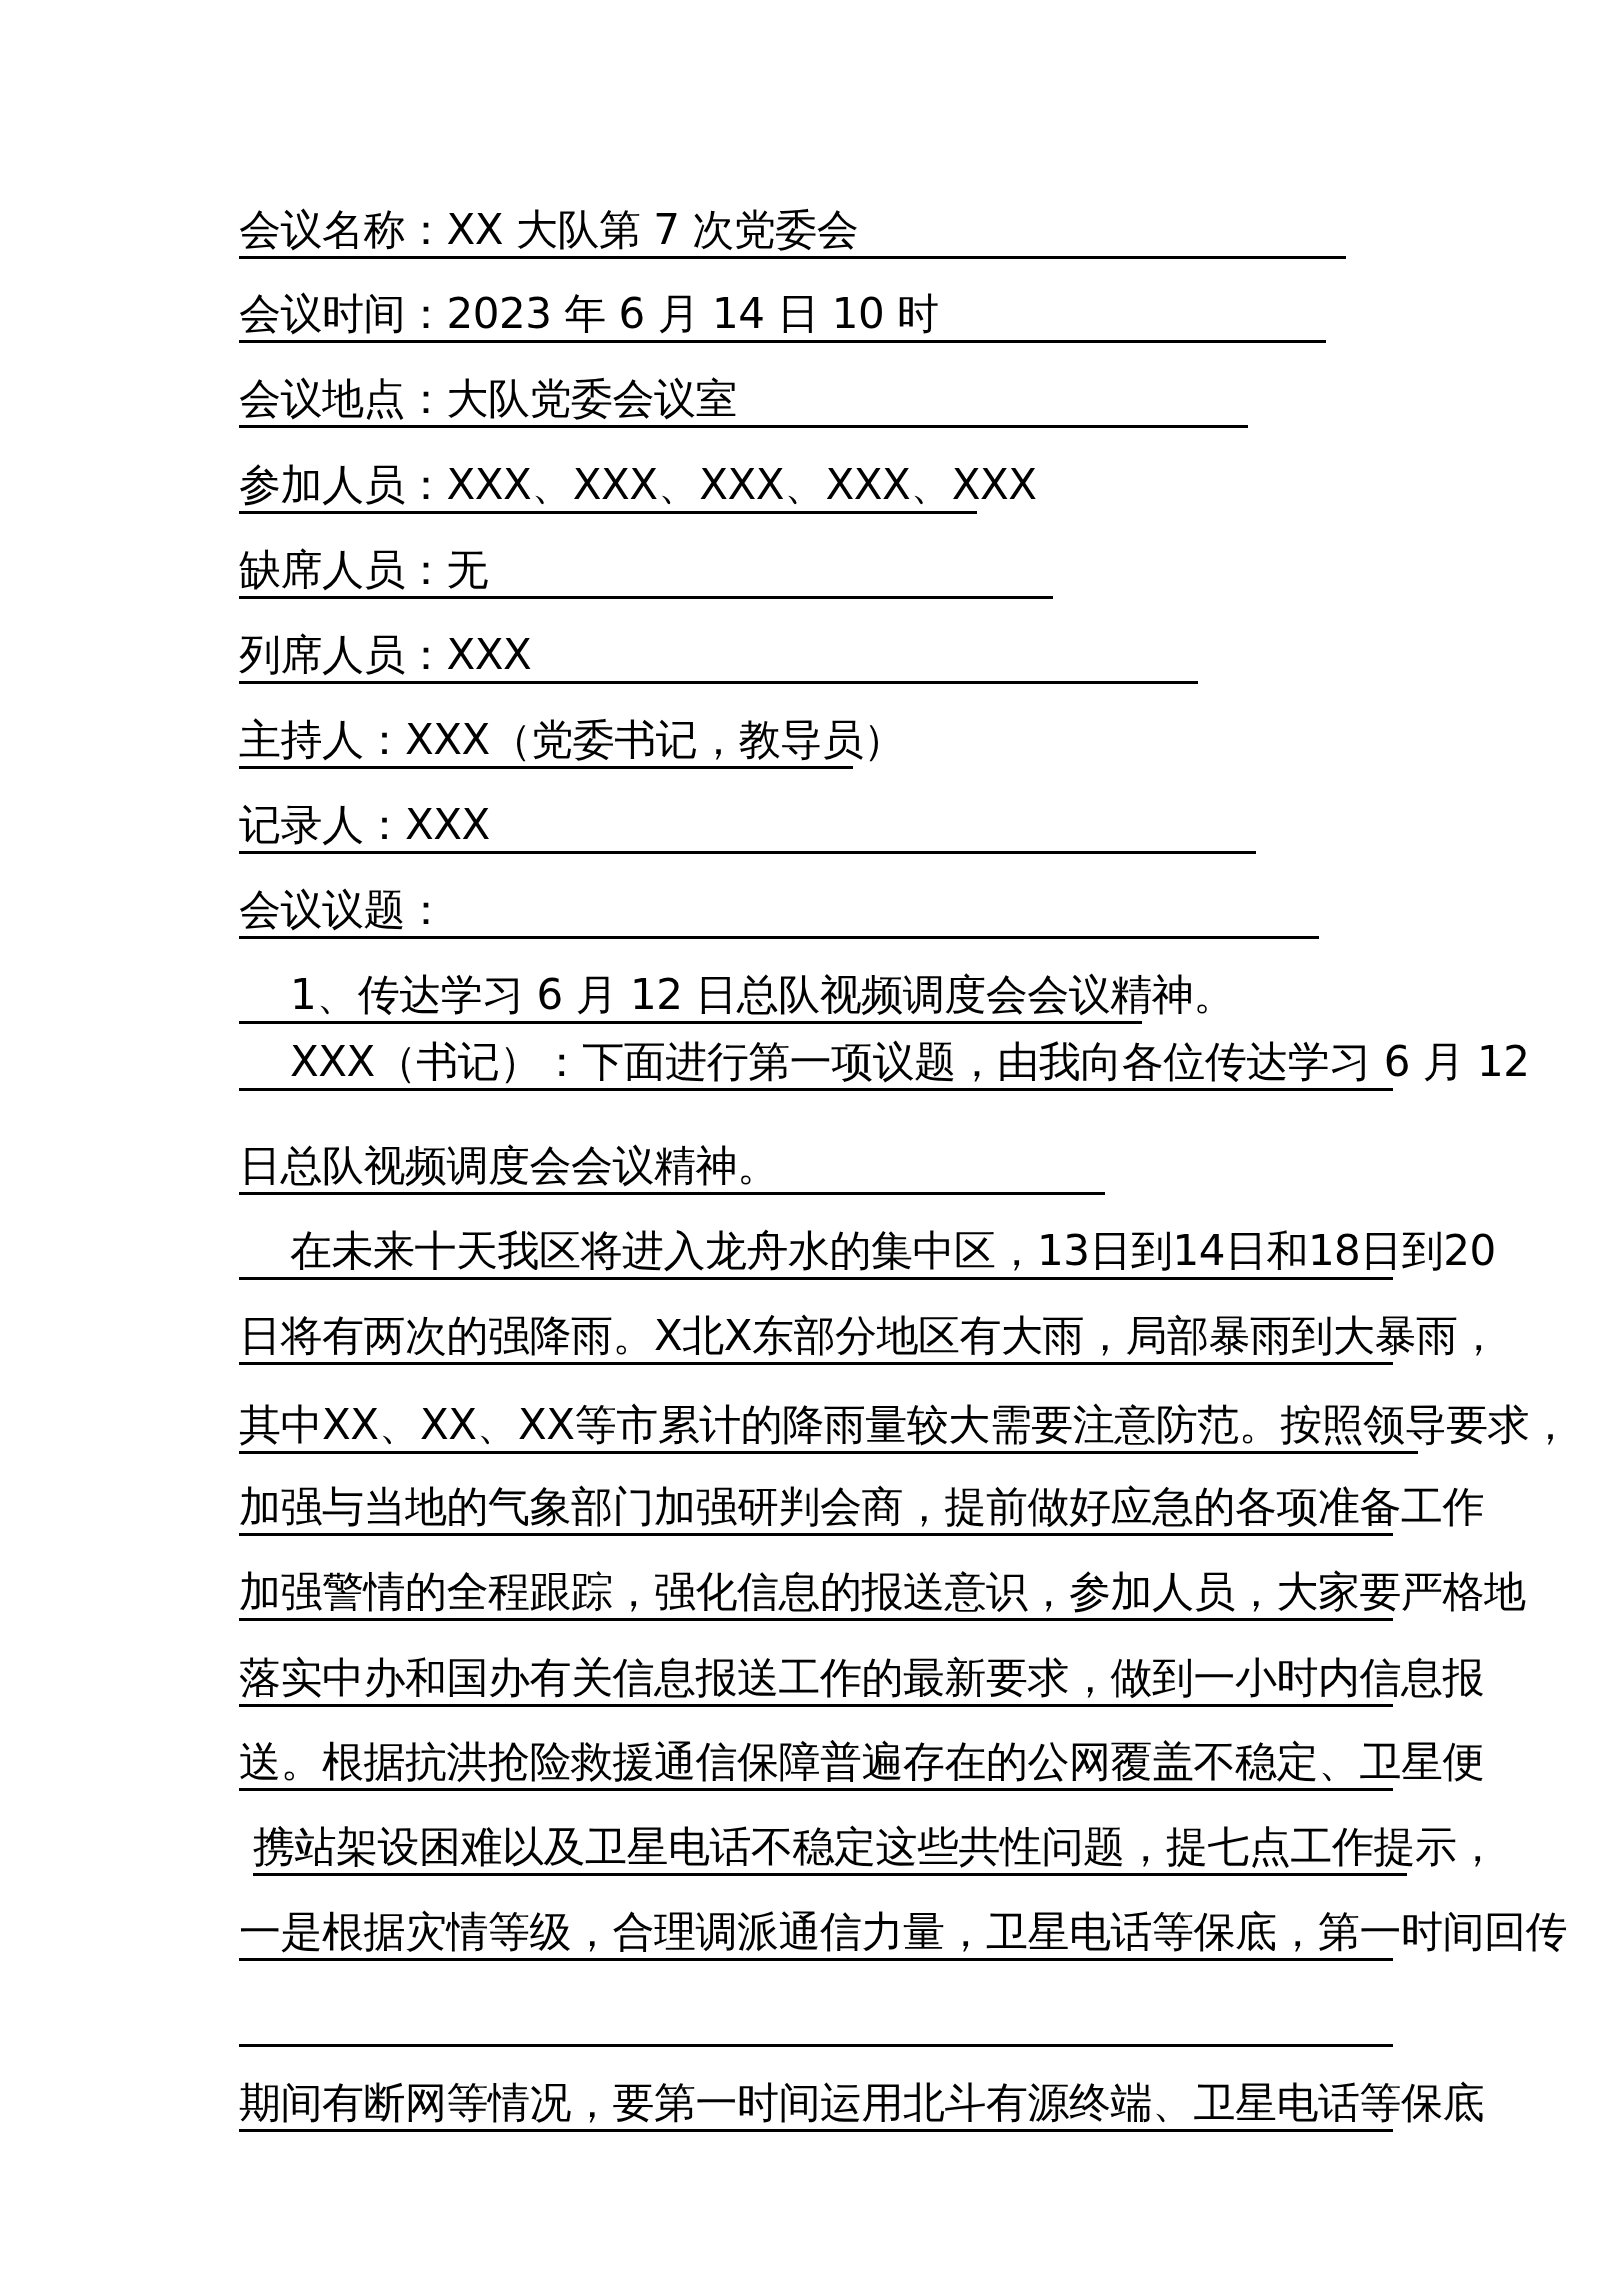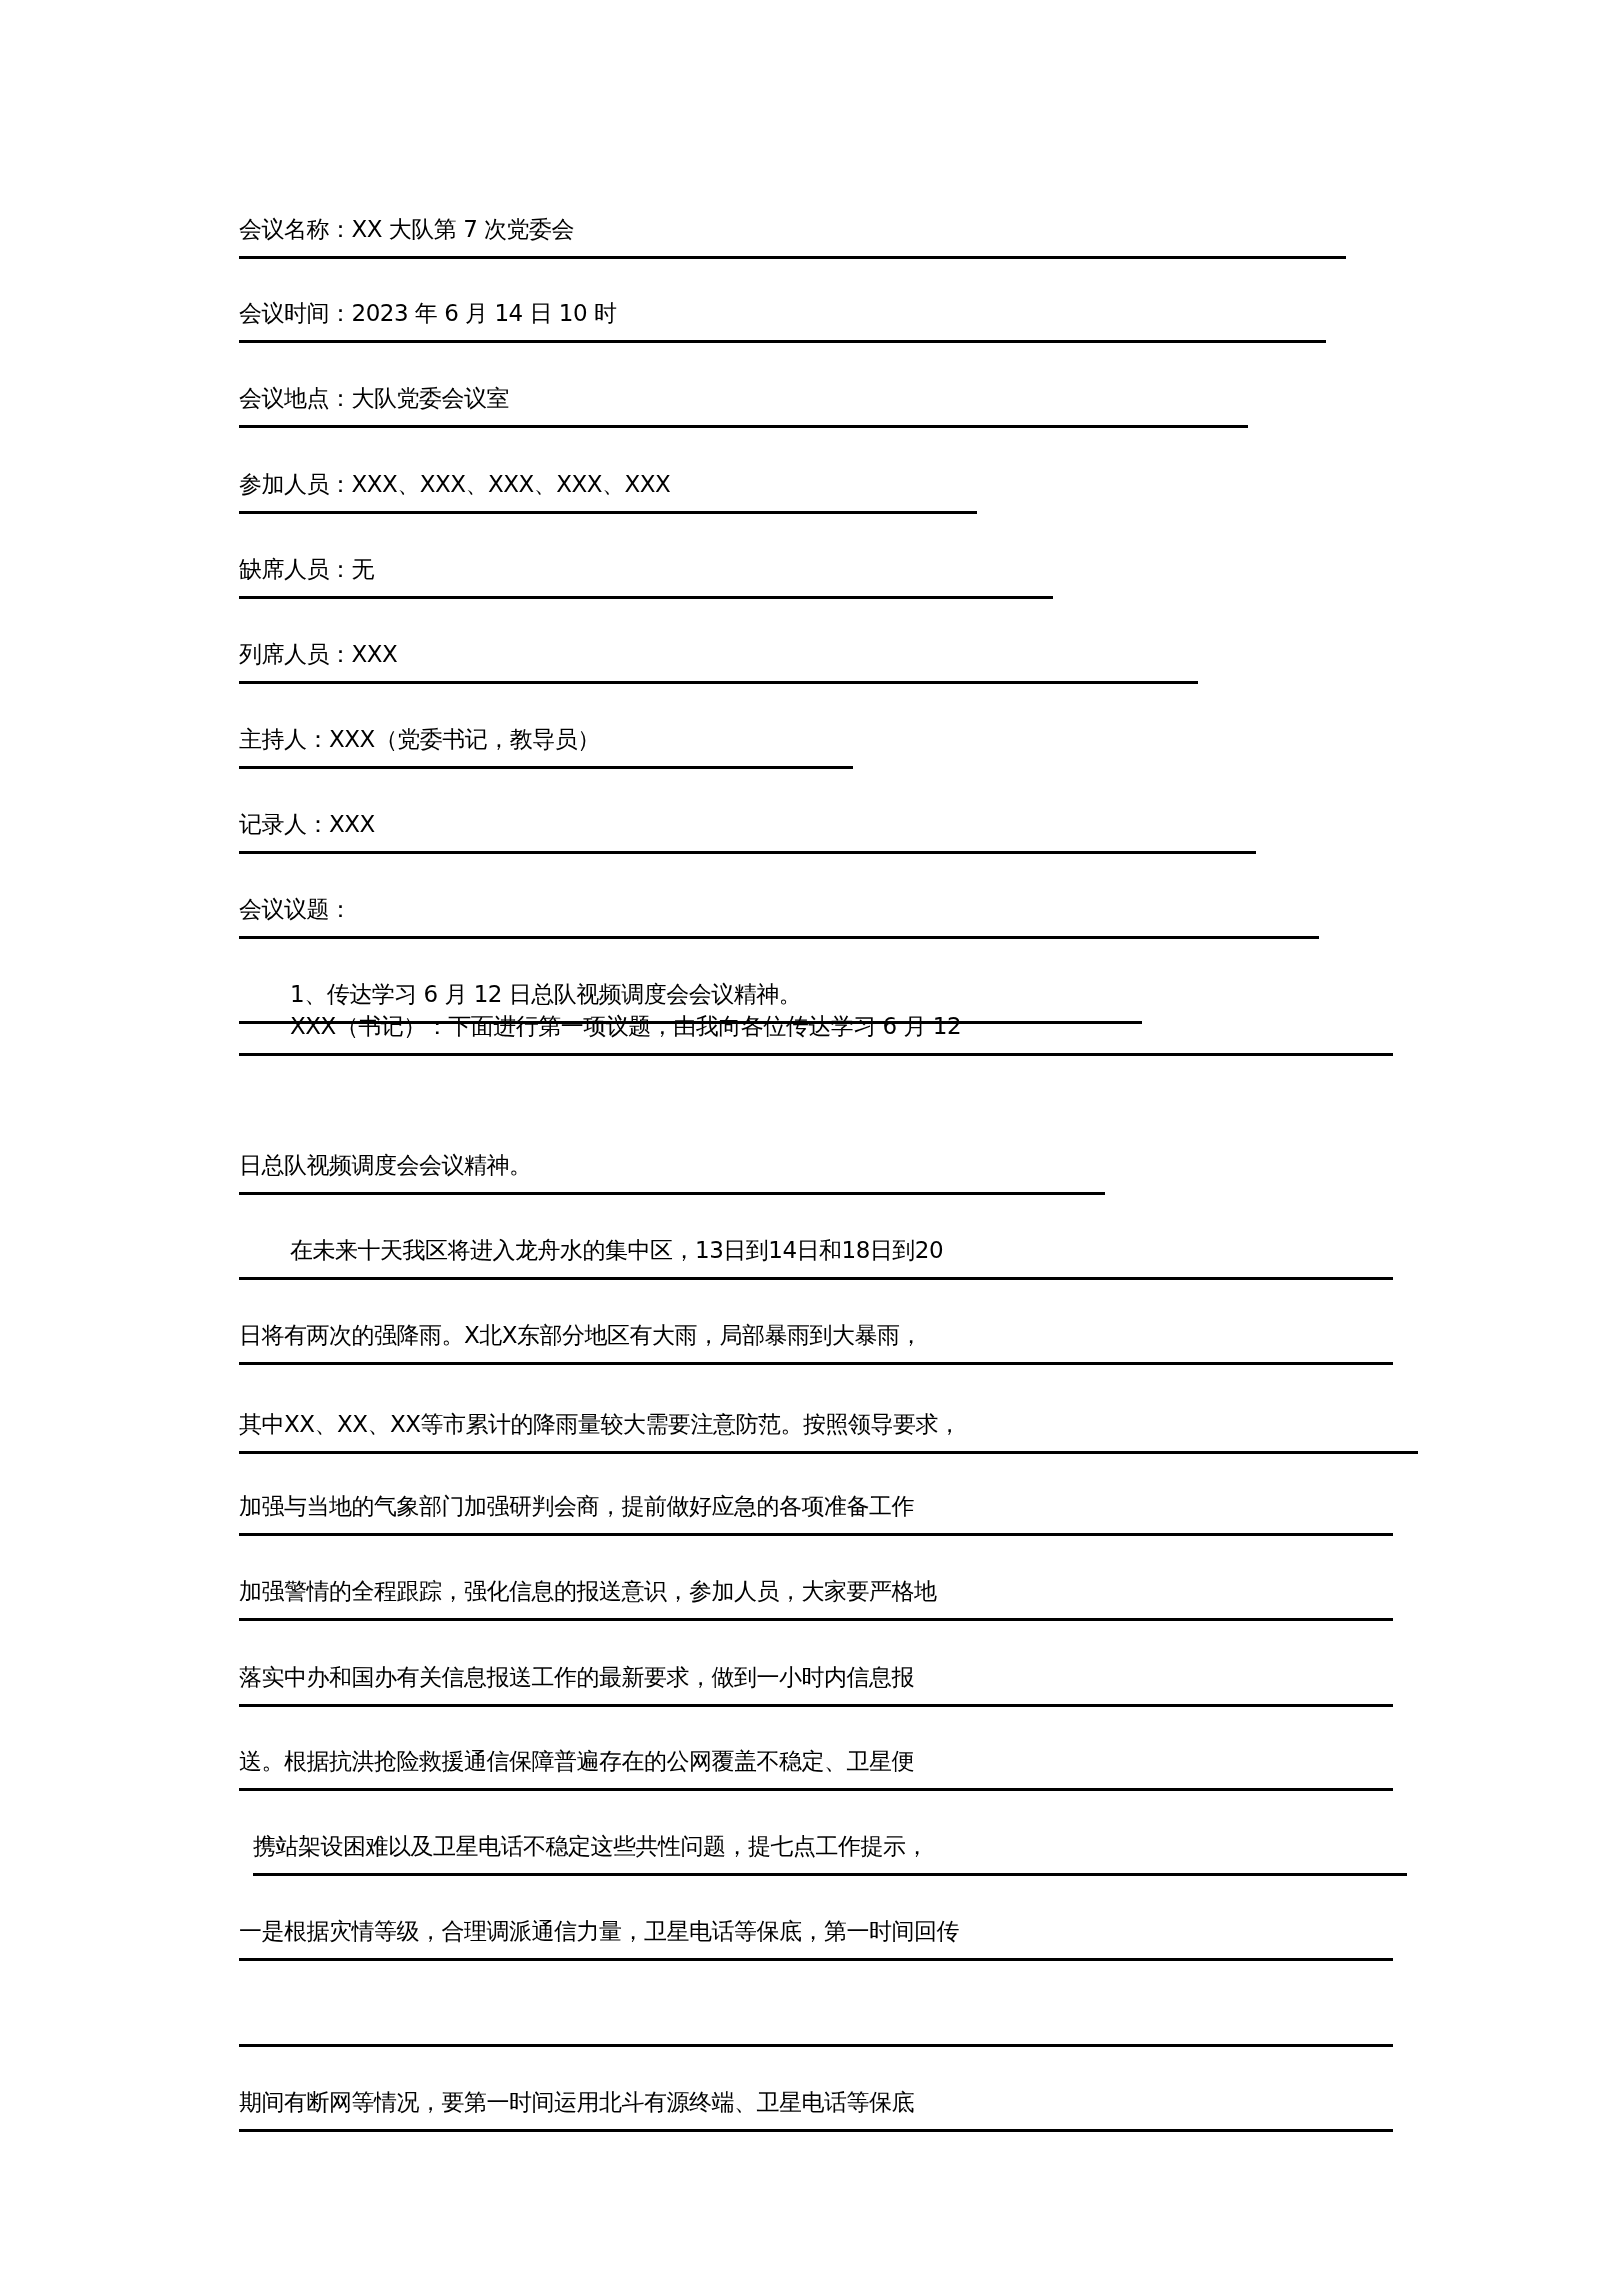--- a/index.html
+++ b/index.html
@@ -1,19 +1,19 @@
 <!DOCTYPE html>
 <html><head>
 <meta charset="utf-8">
 <style>
   html, body { margin: 0; padding: 0; background: #ffffff; }
   body { width: 1621px; height: 2293px; position: relative; overflow: hidden;
          font-family: "DejaVu Sans", "Liberation Sans", sans-serif; color: #000; }
   .page { position: absolute; left: 0; top: 0; width: 1621px; height: 2293px; background: #fff; }
-  .line { position: absolute; left: 239px; height: 59px; font-size: 23px; line-height: 47px;
+  .line { position: absolute; left: 239px; height: 59px; font-size: 42px; line-height: 47px;
           white-space: nowrap; overflow: visible; }
   .line .txt { display: inline-block; letter-spacing: -0.5px; }
   .line .ul { position: absolute; left: 0; bottom: 5.9px; height: 2.9px; background: #000; }
   .indent { padding-left: 51px; }
 </style>
 </head>
 <body>
 
 <div class="page">
 
@@ -60,21 +60,21 @@
   <div class="line" style="top:886px;text-align:right;">
     <span class="txt"><span>会议议题：</span><span></span></span>
     <div class="ul" style="width:1080px;"></div>
   </div>
 
   <div class="line" style="top:971px;">
     <span class="txt indent">1、传达学习 6 月 12 日总队视频调度会会议精神。</span>
     <div class="ul" style="width:903px;"></div>
   </div>
 
-  <div class="line" style="top:1003px;">
+  <div class="line" style="top:1038px;">
     <span class="txt indent">XXX（书记）：下面进行第一项议题，由我向各位传达学习 6 月 12</span>
     <div class="ul" style="width:1154px;"></div>
   </div>
   <div class="line" style="top:1142px;">
     <span class="txt">日总队视频调度会会议精神。</span>
     <div class="ul" style="width:866px;"></div>
   </div>
 
   <div class="line" style="top:1227px;">
     <span class="txt indent">在未来十天我区将进入龙舟水的集中区，13日到14日和18日到20</span>

